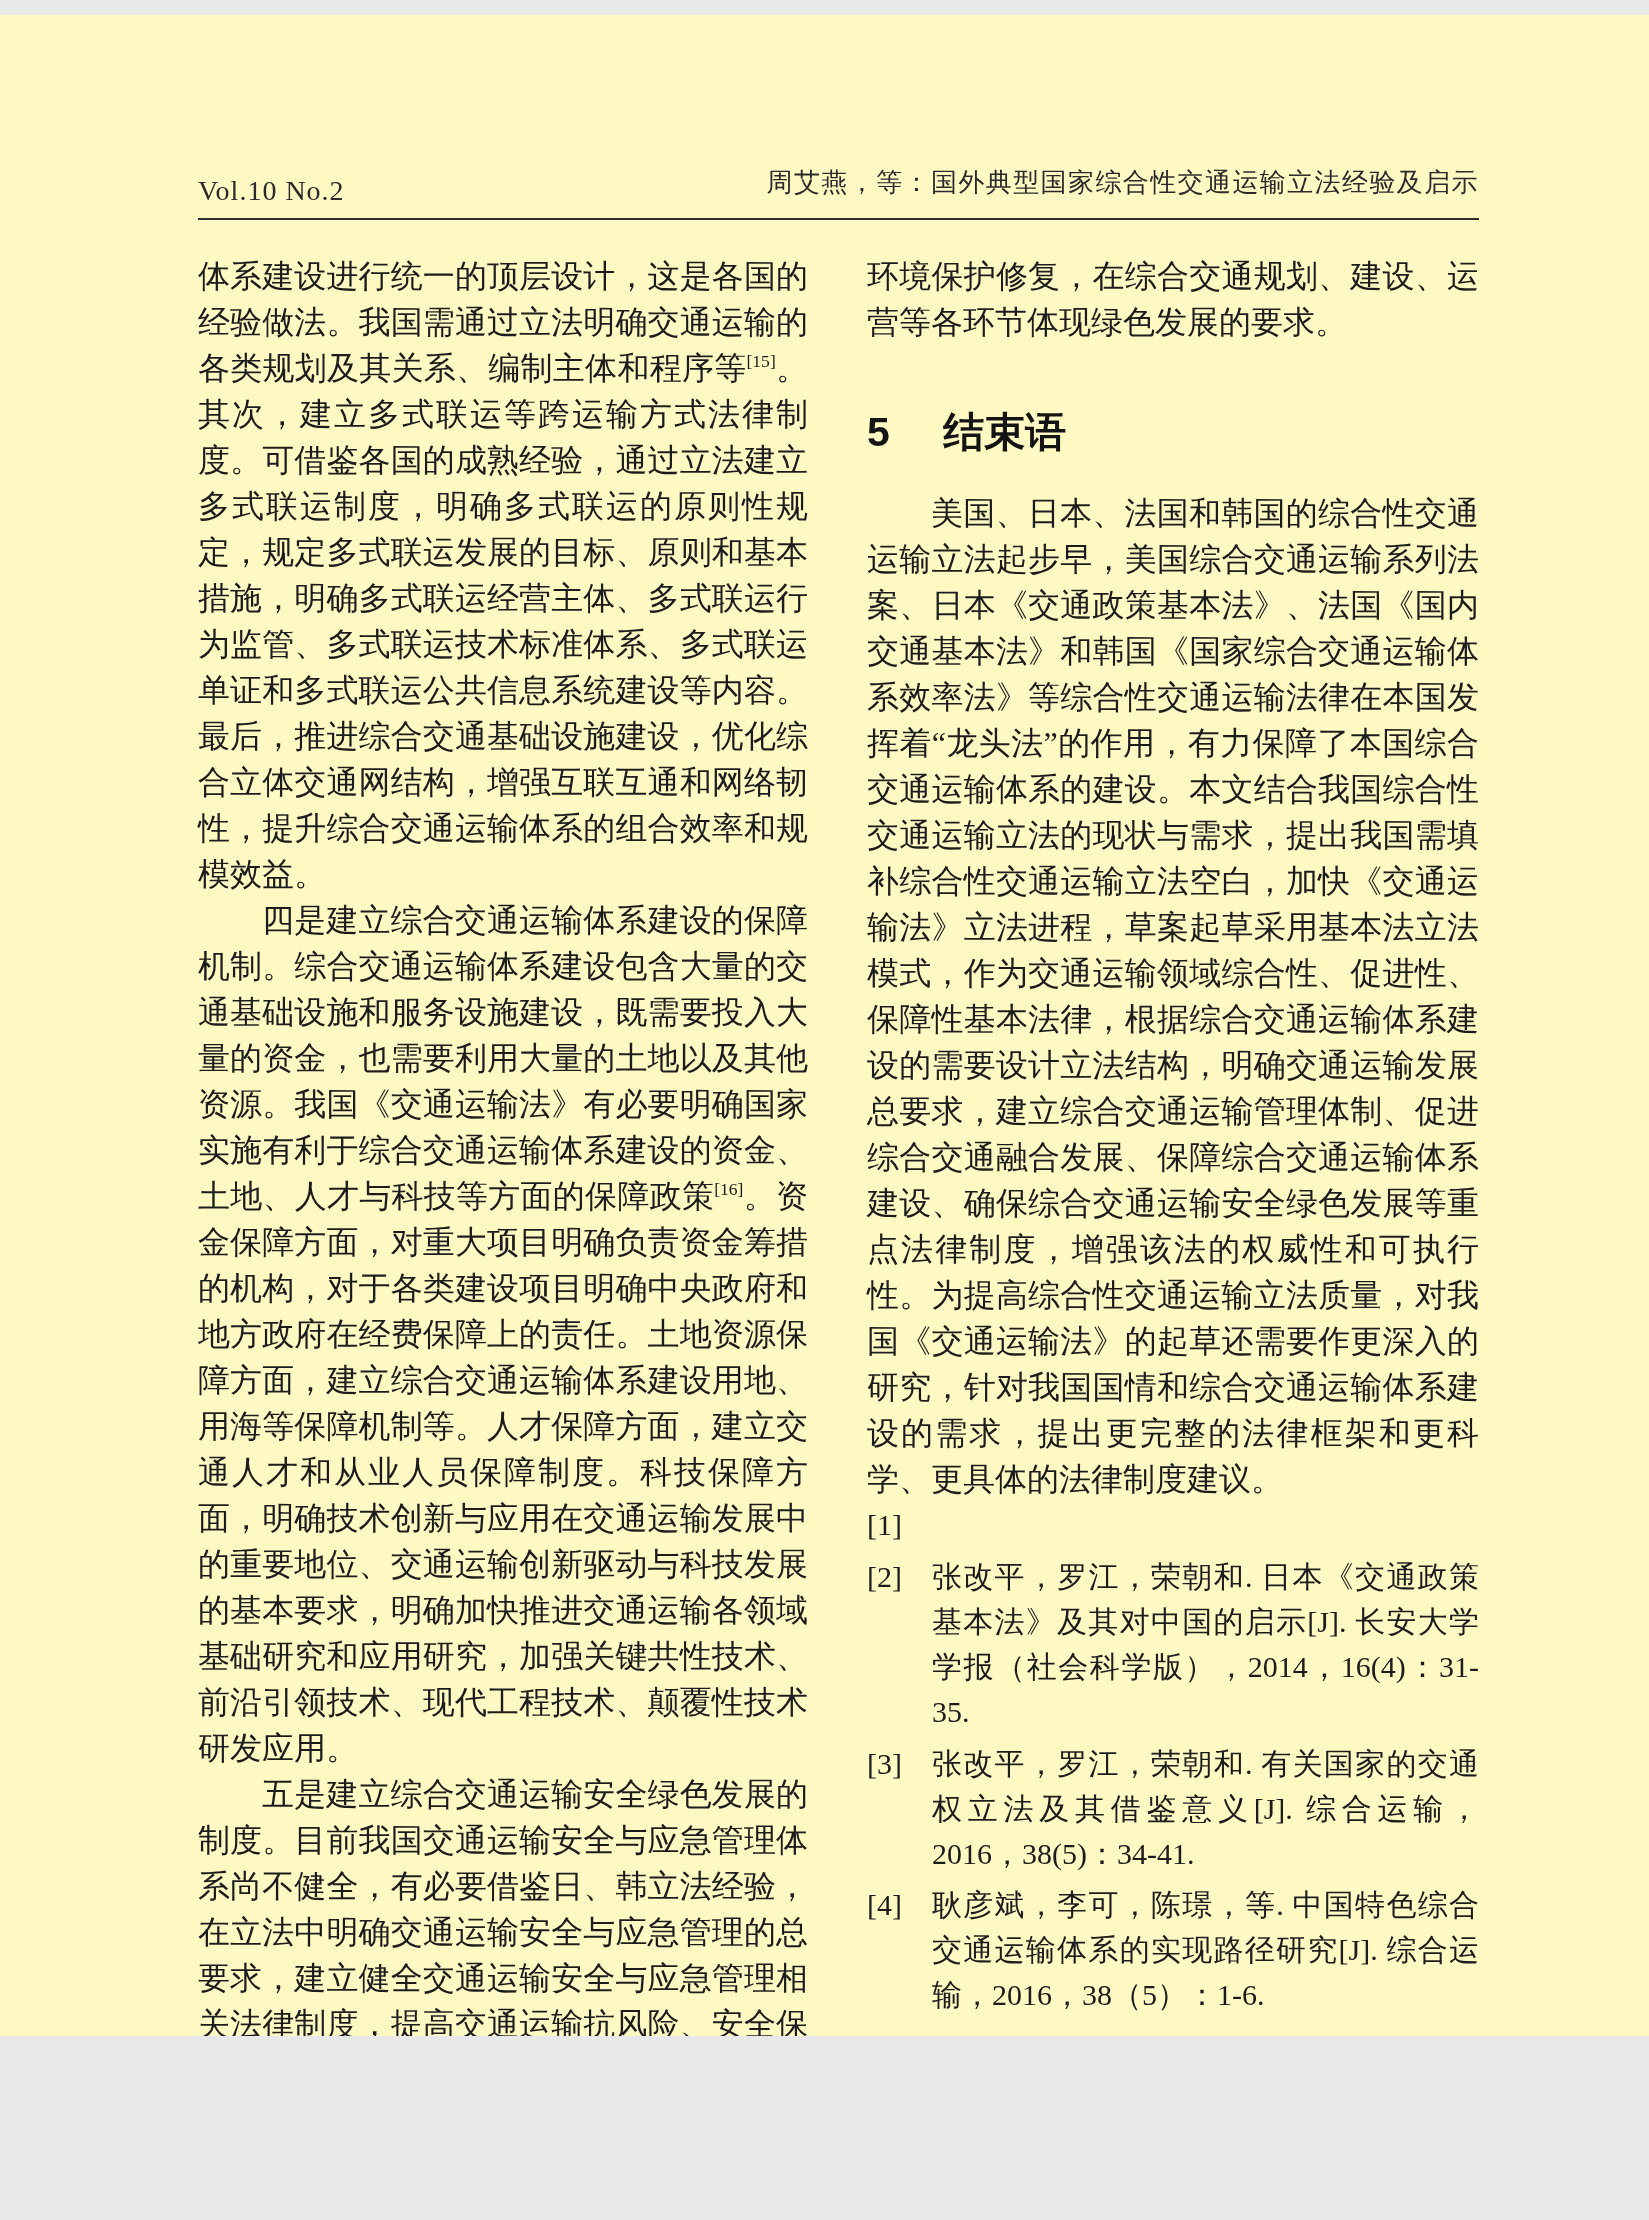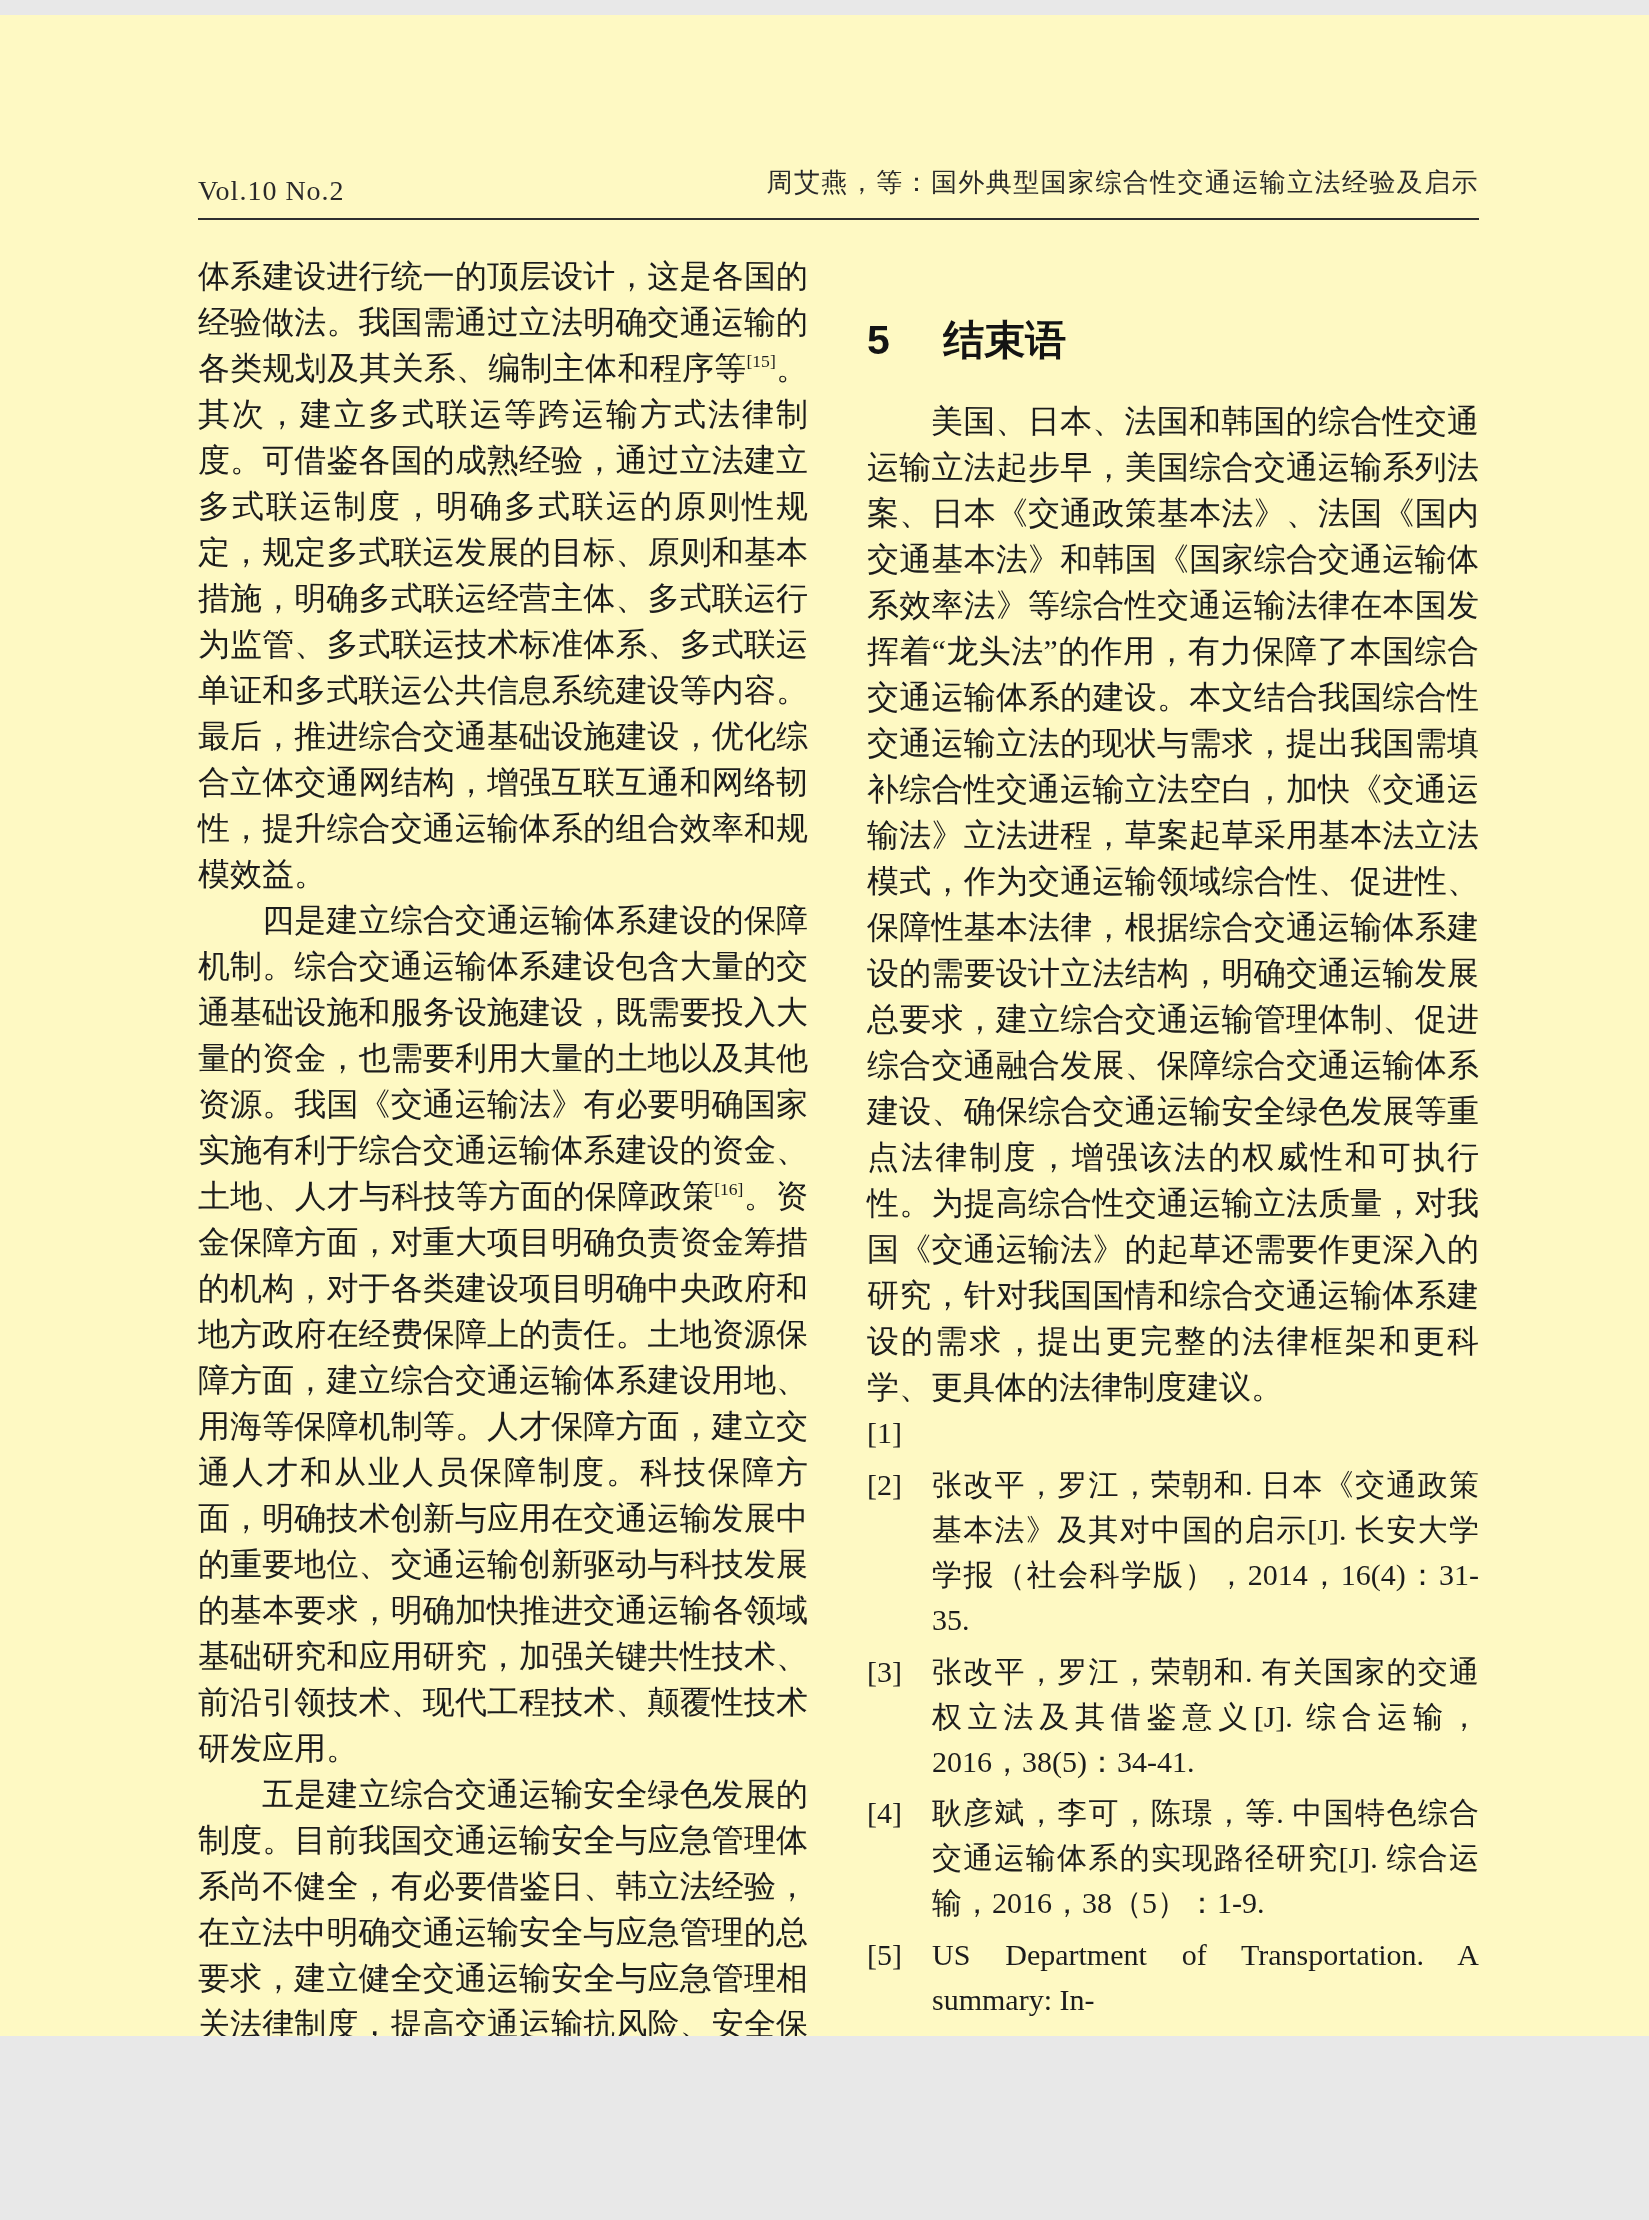--- a/index.html
+++ b/index.html
@@ -128,20 +128,21 @@
 
   <div class="header-rule"></div>
 
   <div class="col col-left">
     <p class="para noindent"><span>体系建设进行统一的顶层设计，这是各国的经验做法。我国需通过立法明确交通运输的各类规划及其关系、编制主体和程序等</span><sup class="cite">[15]</sup><span>。其次，建立多式联运等跨运输方式法律制度。可借鉴各国的成熟经验，通过立法建立多式联运制度，明确多式联运的原则性规定，规定多式联运发展的目标、原则和基本措施，明确多式联运经营主体、多式联运行为监管、多式联运技术标准体系、多式联运单证和多式联运公共信息系统建设等内容。最后，推进综合交通基础设施建设，优化综合立体交通网结构，增强互联互通和网络韧性，提升综合交通运输体系的组合效率和规模效益。</span></p>
     <p class="para"><span>四是建立综合交通运输体系建设的保障机制。综合交通运输体系建设包含大量的交通基础设施和服务设施建设，既需要投入大量的资金，也需要利用大量的土地以及其他资源。我国《交通运输法》有必要明确国家实施有利于综合交通运输体系建设的资金、土地、人才与科技等方面的保障政策</span><sup class="cite">[16]</sup><span>。资金保障方面，对重大项目明确负责资金筹措的机构，对于各类建设项目明确中央政府和地方政府在经费保障上的责任。土地资源保障方面，建立综合交通运输体系建设用地、用海等保障机制等。人才保障方面，建立交通人才和从业人员保障制度。科技保障方面，明确技术创新与应用在交通运输发展中的重要地位、交通运输创新驱动与科技发展的基本要求，明确加快推进交通运输各领域基础研究和应用研究，加强关键共性技术、前沿引领技术、现代工程技术、颠覆性技术研发应用。</span></p>
     <p class="para">五是建立综合交通运输安全绿色发展的制度。目前我国交通运输安全与应急管理体系尚不健全，有必要借鉴日、韩立法经验，在立法中明确交通运输安全与应急管理的总要求，建立健全交通运输安全与应急管理相关法律制度，提高交通运输抗风险、安全保障和应急处置能力。另外，注重交通运输发展中的节能环保问题，明确交通运输绿色发展的总要求，促进资源节约集约利用，强化节能减排和污染防治，强化交通生态</p>
   </div>
 
   <div class="col col-right">
+    <p class="para noindent">环境保护修复，在综合交通规划、建设、运营等各环节体现绿色发展的要求。</p>
 
     <h2 class="section-heading">
       <span class="section-number">5</span>
       <span class="section-title">结束语</span>
     </h2>
 
     <p class="para">美国、日本、法国和韩国的综合性交通运输立法起步早，美国综合交通运输系列法案、日本《交通政策基本法》、法国《国内交通基本法》和韩国《国家综合交通运输体系效率法》等综合性交通运输法律在本国发挥着“龙头法”的作用，有力保障了本国综合交通运输体系的建设。本文结合我国综合性交通运输立法的现状与需求，提出我国需填补综合性交通运输立法空白，加快《交通运输法》立法进程，草案起草采用基本法立法模式，作为交通运输领域综合性、促进性、保障性基本法律，根据综合交通运输体系建设的需要设计立法结构，明确交通运输发展总要求，建立综合交通运输管理体制、促进综合交通融合发展、保障综合交通运输体系建设、确保综合交通运输安全绿色发展等重点法律制度，增强该法的权威性和可执行性。为提高综合性交通运输立法质量，对我国《交通运输法》的起草还需要作更深入的研究，针对我国国情和综合交通运输体系建设的需求，提出更完整的法律框架和更科学、更具体的法律制度建议。</p>
 
 
     <div class="ref-list">
@@ -151,21 +152,21 @@
       <div class="ref-item">
         <span class="ref-label">[2]</span>
         <span class="ref-text">张改平，罗江，荣朝和. 日本《交通政策基本法》及其对中国的启示[J]. 长安大学学报（社会科学版），2014，16(4)：31-35.</span>
       </div>
       <div class="ref-item">
         <span class="ref-label">[3]</span>
         <span class="ref-text">张改平，罗江，荣朝和. 有关国家的交通权立法及其借鉴意义[J]. 综合运输，2016，38(5)：34-41.</span>
       </div>
       <div class="ref-item">
         <span class="ref-label">[4]</span>
-        <span class="ref-text">耿彦斌，李可，陈璟，等. 中国特色综合交通运输体系的实现路径研究[J]. 综合运输，2016，38（5）：1-9.</span>
+        <span class="ref-text">耿彦斌，李可，陈璟，等. 中国特色综合交通运输体系的实现路径研究[J]. 综合运输，2016，38（5）：1-6.</span>
       </div>
       <div class="ref-item">
         <span class="ref-label">[5]</span>
         <span class="ref-text">US Department of Transportation. A summary: In-</span>
       </div>
     </div>
   </div>
 
   <div class="footer">
     <span class="journal-name">TRANSPORT RESEARCH</span>

